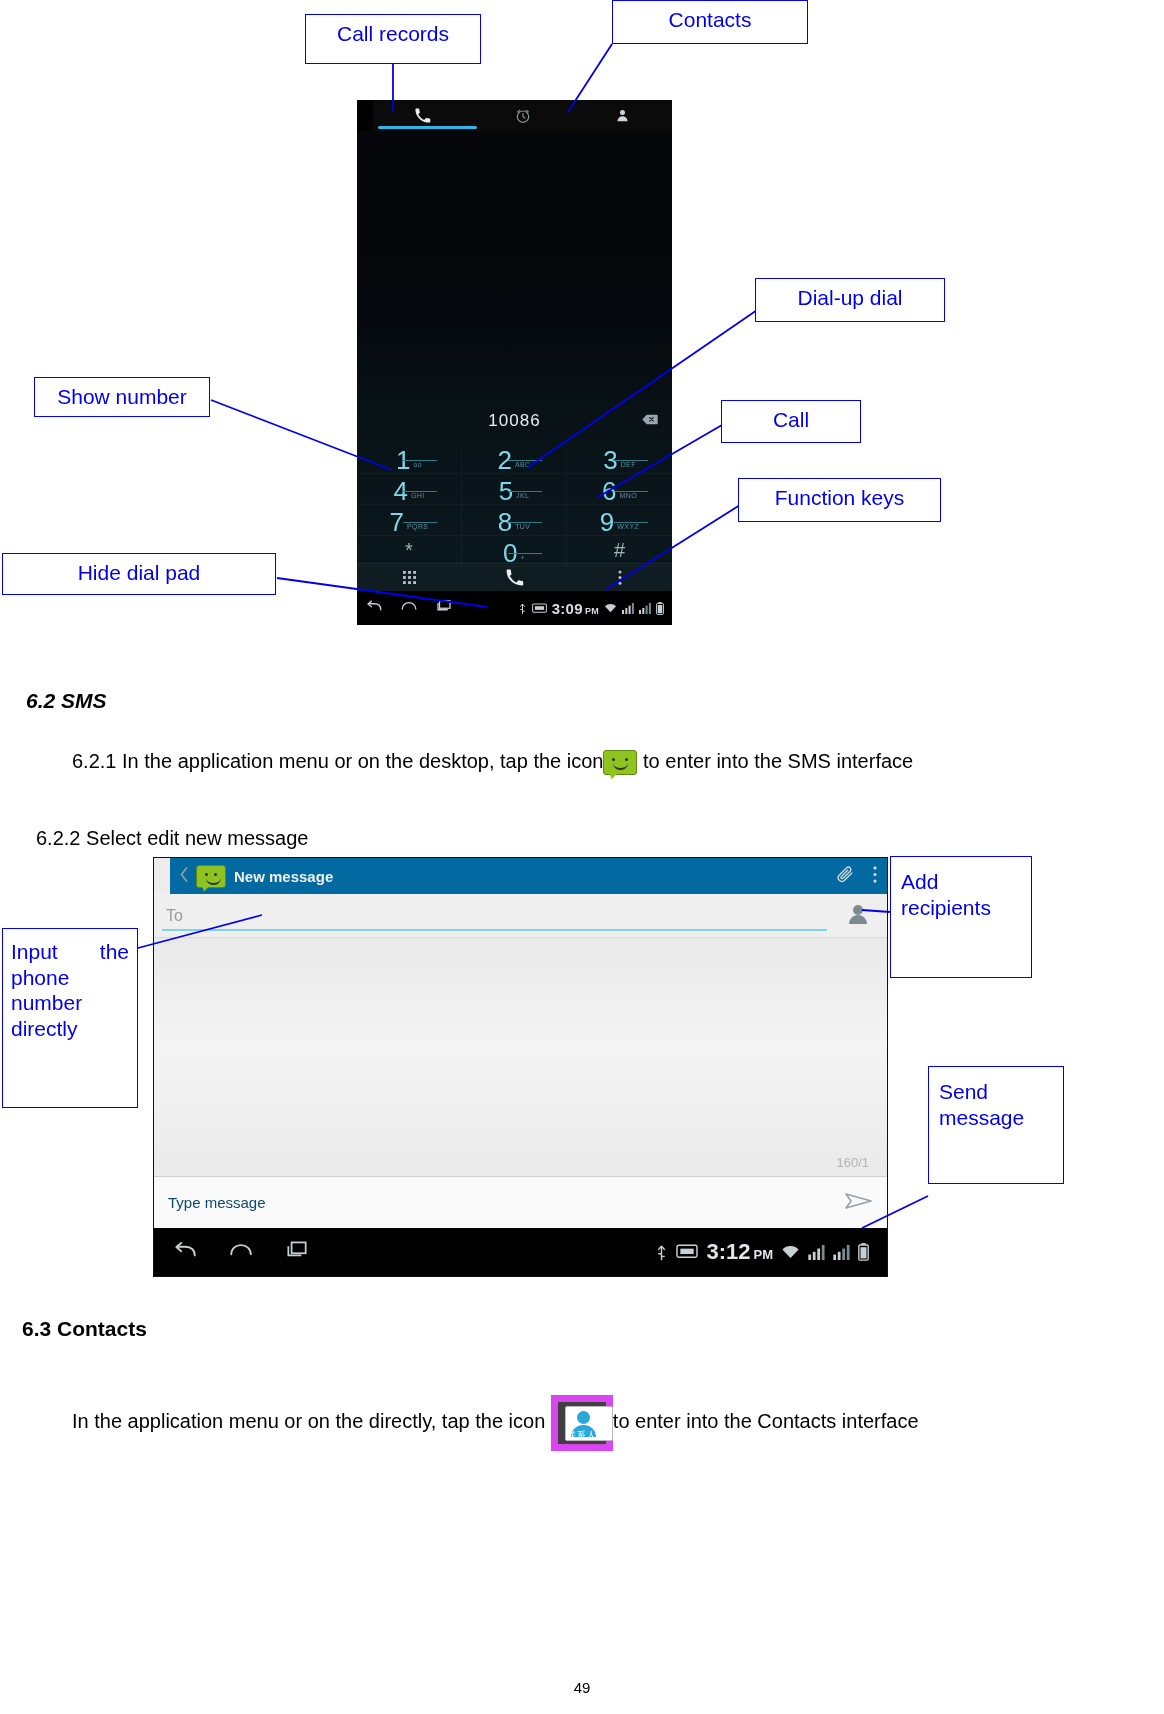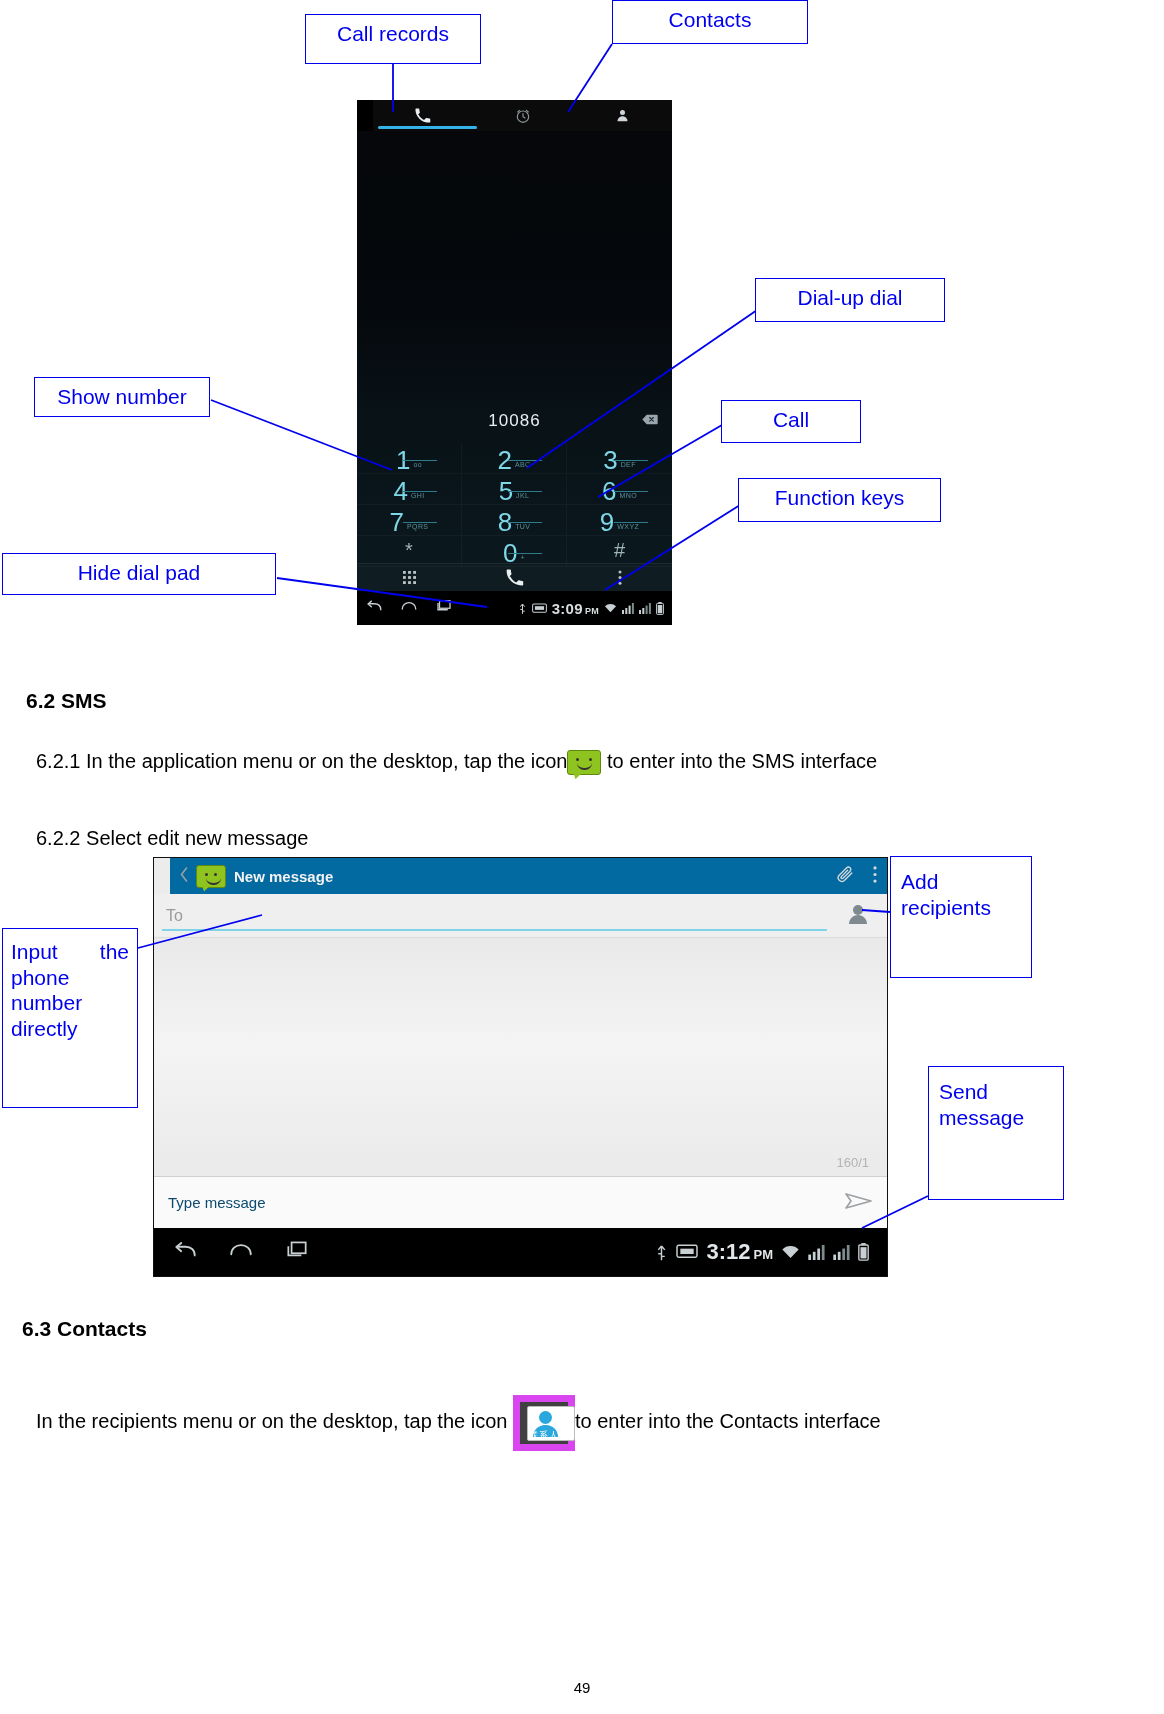--- a/index.html
+++ b/index.html
@@ -80,21 +80,21 @@
     position:absolute; left:0; right:0; bottom:0; height:34px;
     background:#000; display:flex; align-items:center; padding:0 8px;
   }
   .nav-left { display:flex; align-items:center; gap:17px; }
   .nav-right { margin-left:auto; display:flex; align-items:center; gap:5px; }
   .clock { color:#d8dde0; font-size:15px; font-weight:600; letter-spacing:.3px; }
   .clock .pm { font-size:9px; margin-left:2px; }
 
   
   .h2 { position:absolute; font-size:21px; font-weight:bold; }
-  .para { position:absolute; font-size:20px; line-height:1.3; text-align:justify; }
+  .para { position:absolute; font-size:20px; line-height:1.3; text-align:justify;margin-left:36px; }
   .para2 { position:absolute; font-size:20px; line-height:1.35; }
   .sms-ico {
     width:34px; height:25px; background:#8fc31f; border-radius:3px;
     position:relative; display:inline-block; vertical-align:middle;
     border:1px solid #5f8a10;
   }
   .sms-ico::after {
     content:""; position:absolute; left:5px; bottom:-5px; width:8px; height:6px;
     background:#8fc31f; clip-path:polygon(0 0,100% 0,25% 100%);
   }
@@ -219,21 +219,21 @@
 
   <div class="callout" style="left:890px; top:856px; width:142px; height:122px; padding:12px 10px;">
     <span style="white-space:pre-line;">Add
 recipients</span>
   </div>
 
   <div class="callout just" style="left:2px; top:928px; width:136px; height:180px; padding:10px 8px; text-align:justify;">
     <span>Input the phone number directly</span>
   </div>
 
-  <div class="callout" style="left:928px; top:1066px; width:136px; height:134px; padding:12px 10px;">
+  <div class="callout" style="left:928px; top:1066px; width:136px; height:118px; padding:12px 10px;">
     <span style="white-space:pre-line;">Send
 message</span>
   </div>
 
   <div class="dialer">
 
     <div class="dialer-tabs">
       <div class="dialer-tab">
         <svg width="17" height="17" viewBox="0 0 24 24">
           <path fill="#e9eef1" d="M6.6 10.8c1.7 3.3 4.3 5.9 7.6 7.6l2.5-2.5c.3-.3.8-.4 1.2-.3 1.3.4 2.6.7 4.1.7.6 0 1 .4 1 1V21c0 .6-.4 1-1 1C10.4 22 2 13.6 2 3c0-.6.4-1 1-1h3.5c.6 0 1 .4 1 1 0 1.4.2 2.8.7 4.1.1.4 0 .9-.3 1.2l-2.3 2.5z"></path>
@@ -429,21 +429,21 @@
         </svg>
         <svg width="8" height="13" viewBox="0 0 8 13">
           <rect x="2.4" y="0" width="3.2" height="1.4" fill="#c9d0d3"></rect>
           <rect x="0.6" y="1.4" width="6.8" height="11" rx="0.8" fill="none" stroke="#c9d0d3" stroke-width="1"></rect>
           <rect x="1.8" y="3" width="4.4" height="8.2" fill="#c9d0d3"></rect>
         </svg>
       </div>
     </div>
   </div>
 
-  <h2 class="h2" style="left:26px; top:672px;">6.2 SMS</h2>
+  <h2 class="h2" style="left:26px; top:672px;font-style:italic;">6.2 SMS</h2>
 
   <div class="para" style="left:36px; top:748px; width:1000px;">
     <span>6.2.1 In the application menu or on the desktop, tap the icon</span><span class="sms-ico"><span class="eye l"></span><span class="eye r"></span><span class="mouth"></span></span> <span>to enter into the SMS interface</span>
   </div>
 
   <div class="para2" style="left:36px; top:825px; width:700px;">
     <span>6.2.2 Select edit new message</span>
   </div>
 
   <div class="sms">
@@ -552,21 +552,21 @@
           <rect x="0.6" y="1.4" width="6.8" height="11" rx="0.8" fill="none" stroke="#c9d0d3" stroke-width="1"></rect>
           <rect x="1.8" y="3" width="4.4" height="8.2" fill="#c9d0d3"></rect>
         </svg>
       </div>
     </div>
   </div>
 
   <h2 class="h2" style="left:22px; top:1300px;">6.3 Contacts</h2>
 
   <div class="para" style="left:36px; top:1395px; width:995px;">
-    <span>In the recipients menu or on the desktop, tap the icon</span>
+    <span>In the application menu or on the directly, tap the icon</span>
     <span class="contact-ico">
       <span class="card"></span>
       <span class="head"></span>
       <span class="shoulders"></span>
       <span class="zh">联系人</span>
     </span><span>to enter into the Contacts interface</span>
   </div>
 
   <div class="pagenum">49</div>
 

